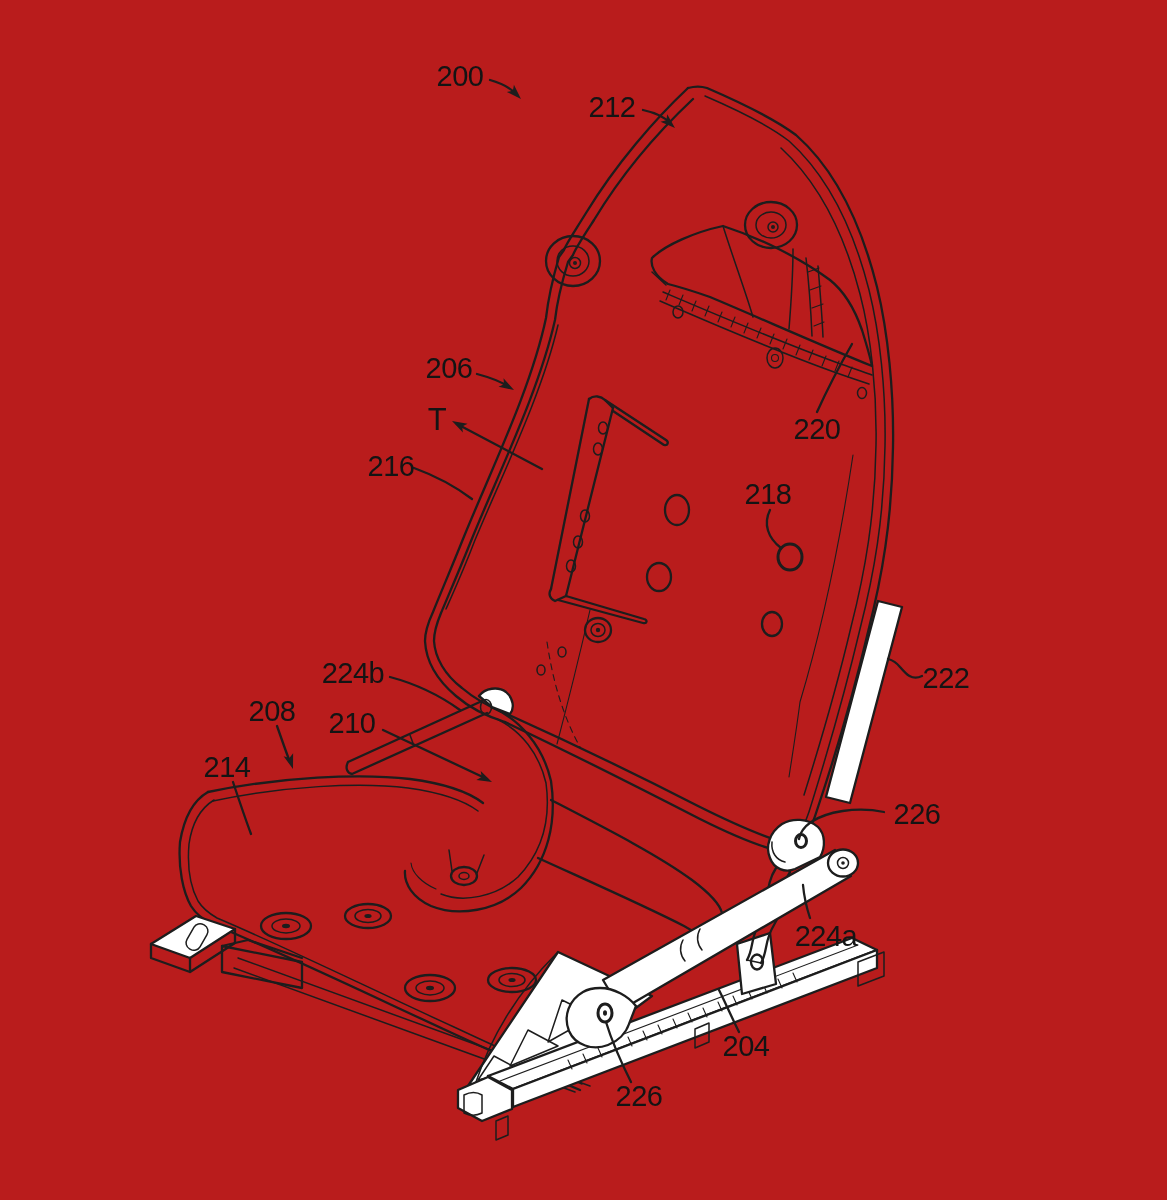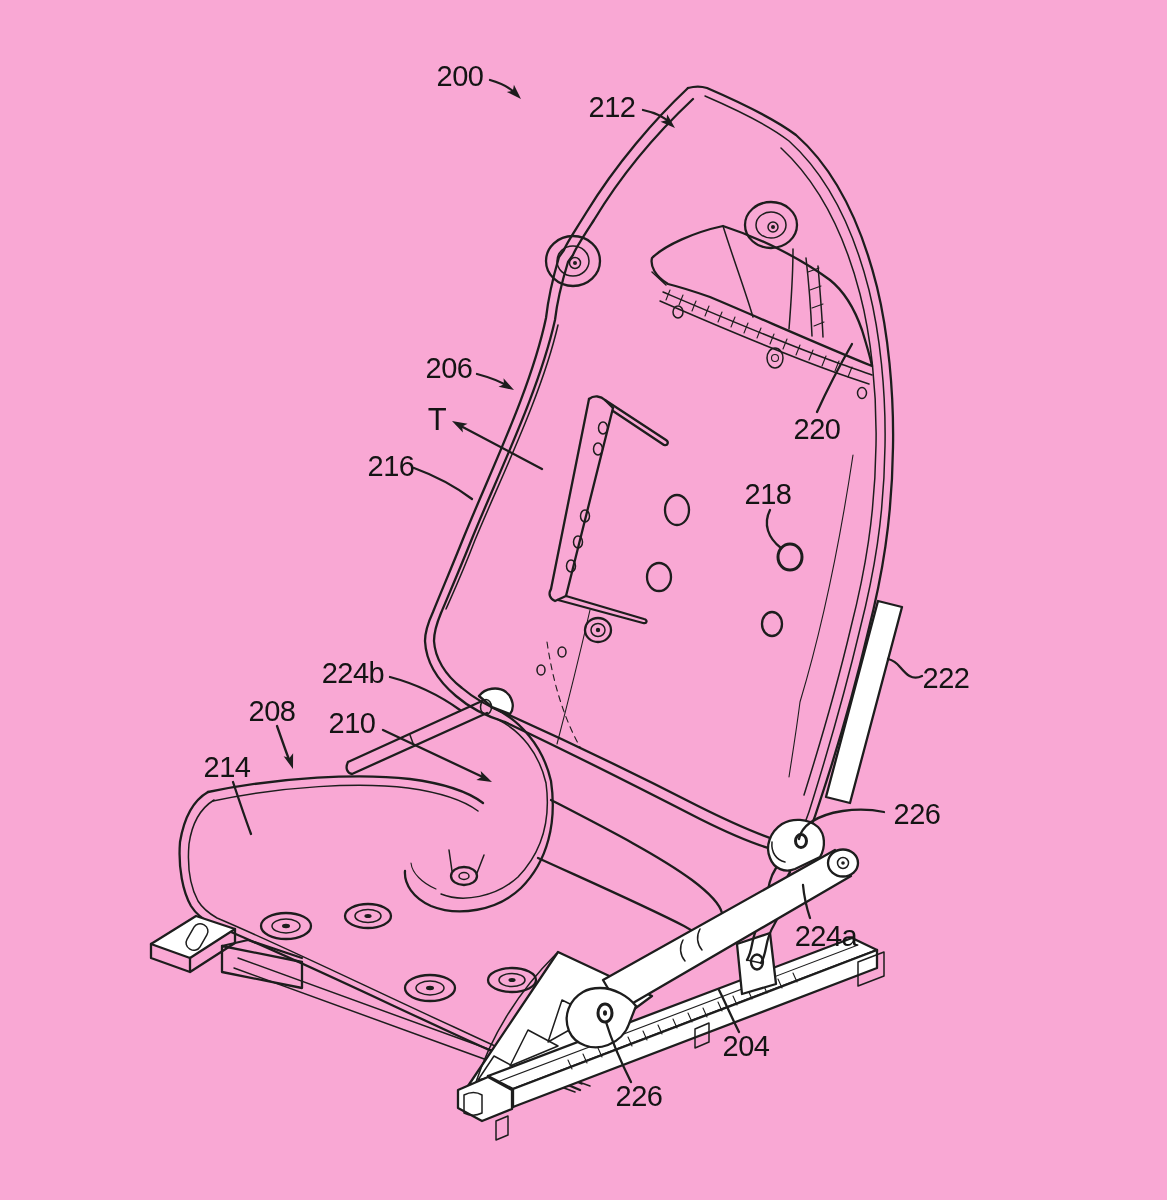--- a/index.html
+++ b/index.html
@@ -1,16 +1,16 @@
 <!DOCTYPE html>
 <html><head>
 <meta charset="utf-8">
 <style>
   html,body{margin:0;padding:0;background:#ffffff;}
-  .page{position:relative;width:1167px;height:1200px;background:#f9a8d4;overflow:hidden;}
+  .page{position:relative;width:1167px;height:1200px;background:#b91c1c;overflow:hidden;}
   svg{display:block}
   .s{fill:none;stroke:#1d1d1d;stroke-width:2.3;stroke-linecap:round;stroke-linejoin:round}
   .t{stroke-width:1.5}
   .x{stroke-width:1.1}
   .b{stroke-width:3}
   .wf{fill:#ffffff;stroke:#1d1d1d;stroke-width:2.3;stroke-linejoin:round;stroke-linecap:round}
   .f{fill:#1d1d1d;stroke:none}
   .dash{stroke-dasharray:6 5}
   .lbl{font-family:"Liberation Sans",sans-serif;font-size:29px;fill:#141414;letter-spacing:-0.5px;text-anchor:middle}
   .lblT{font-size:31px}

